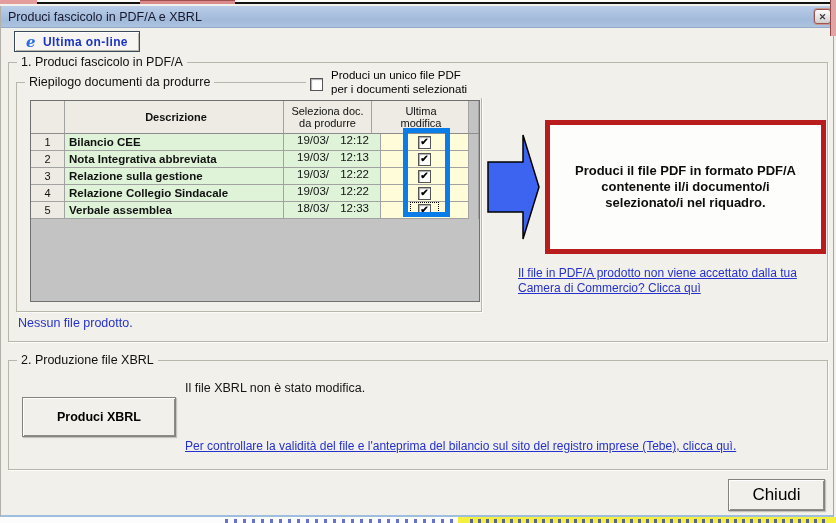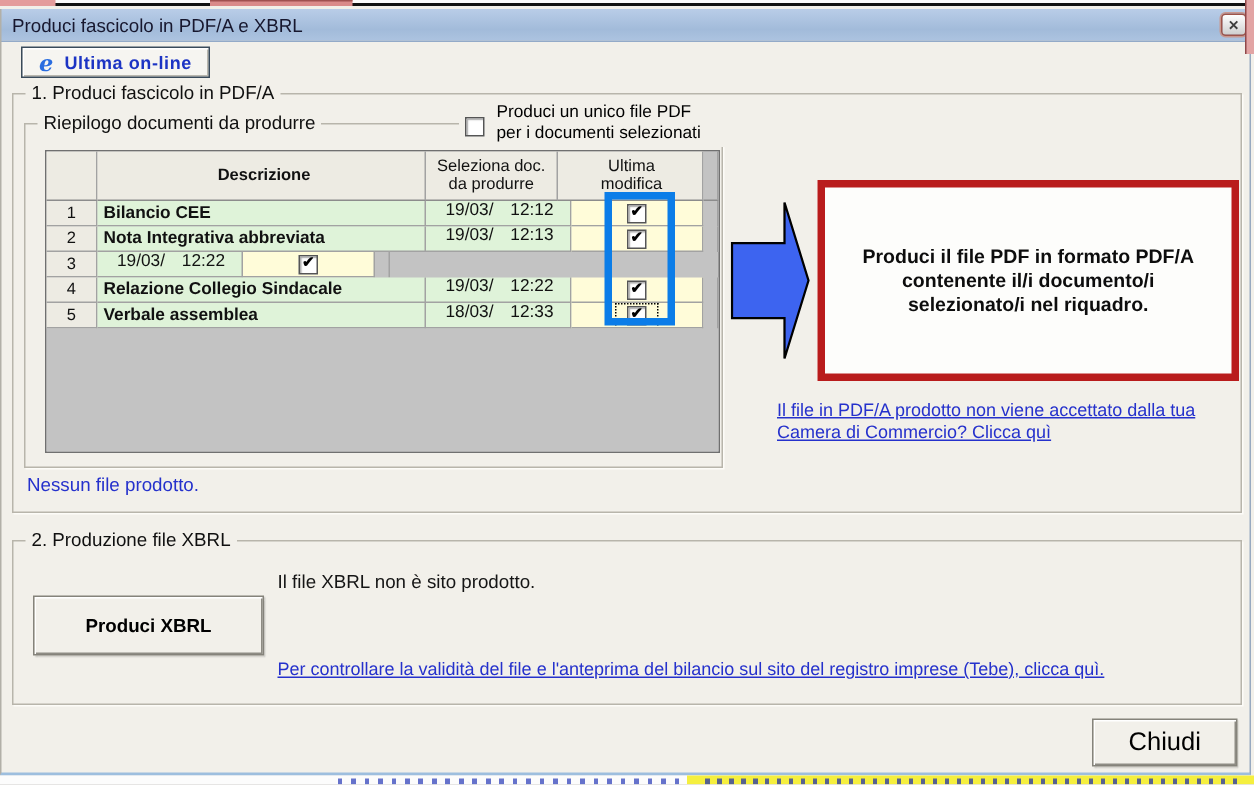--- a/index.html
+++ b/index.html
@@ -178,20 +178,21 @@
       <div class="c sel">
         <span class="cb">
             <i>✔</i>
           </span>
       </div>
       <div class="c fill"></div>
     </div>
 
     <div class="g-row">
       <div class="c num">3</div>
+      <div class="c desc">Relazione sulla gestione</div>
       <div class="c mod">
         <span>19/03/</span>
         <span>12:22</span>
       </div>
       <div class="c sel">
         <span class="cb">
             <i>✔</i>
           </span>
       </div>
       <div class="c fill"></div>
@@ -239,21 +240,21 @@
   </svg>
 
   <button class="pdf-btn">Produci il file PDF in formato PDF/A contenente il/i documento/i selezionato/i nel riquadro.</button>
 
   <a class="link camera-link">Il file in PDF/A prodotto non viene accettato dalla tua Camera di Commercio? Clicca quì</a>
   <div class="status1">Nessun file prodotto.</div>
 
   <div class="fieldset fs2">
     <span class="legend">2. Produzione file XBRL</span>
   </div>
-  <div class="xbrl-status">Il file XBRL non è sito prodotto.</div>
+  <div class="xbrl-status">Il file XBRL non è stato modifica.</div>
   <button class="btn3d xbrl-btn">Produci XBRL</button>
   <a class="link tebe-link">Per controllare la validità del file e l'anteprima del bilancio sul sito del registro imprese (Tebe), clicca quì.</a>
 
   <button class="btn3d chiudi-btn">Chiudi</button>
 
   <div class="behind-bottom">
     <div class="yellow-strip"></div>
     <div class="marks m1"></div>
     <div class="marks m2"></div>
   </div>

